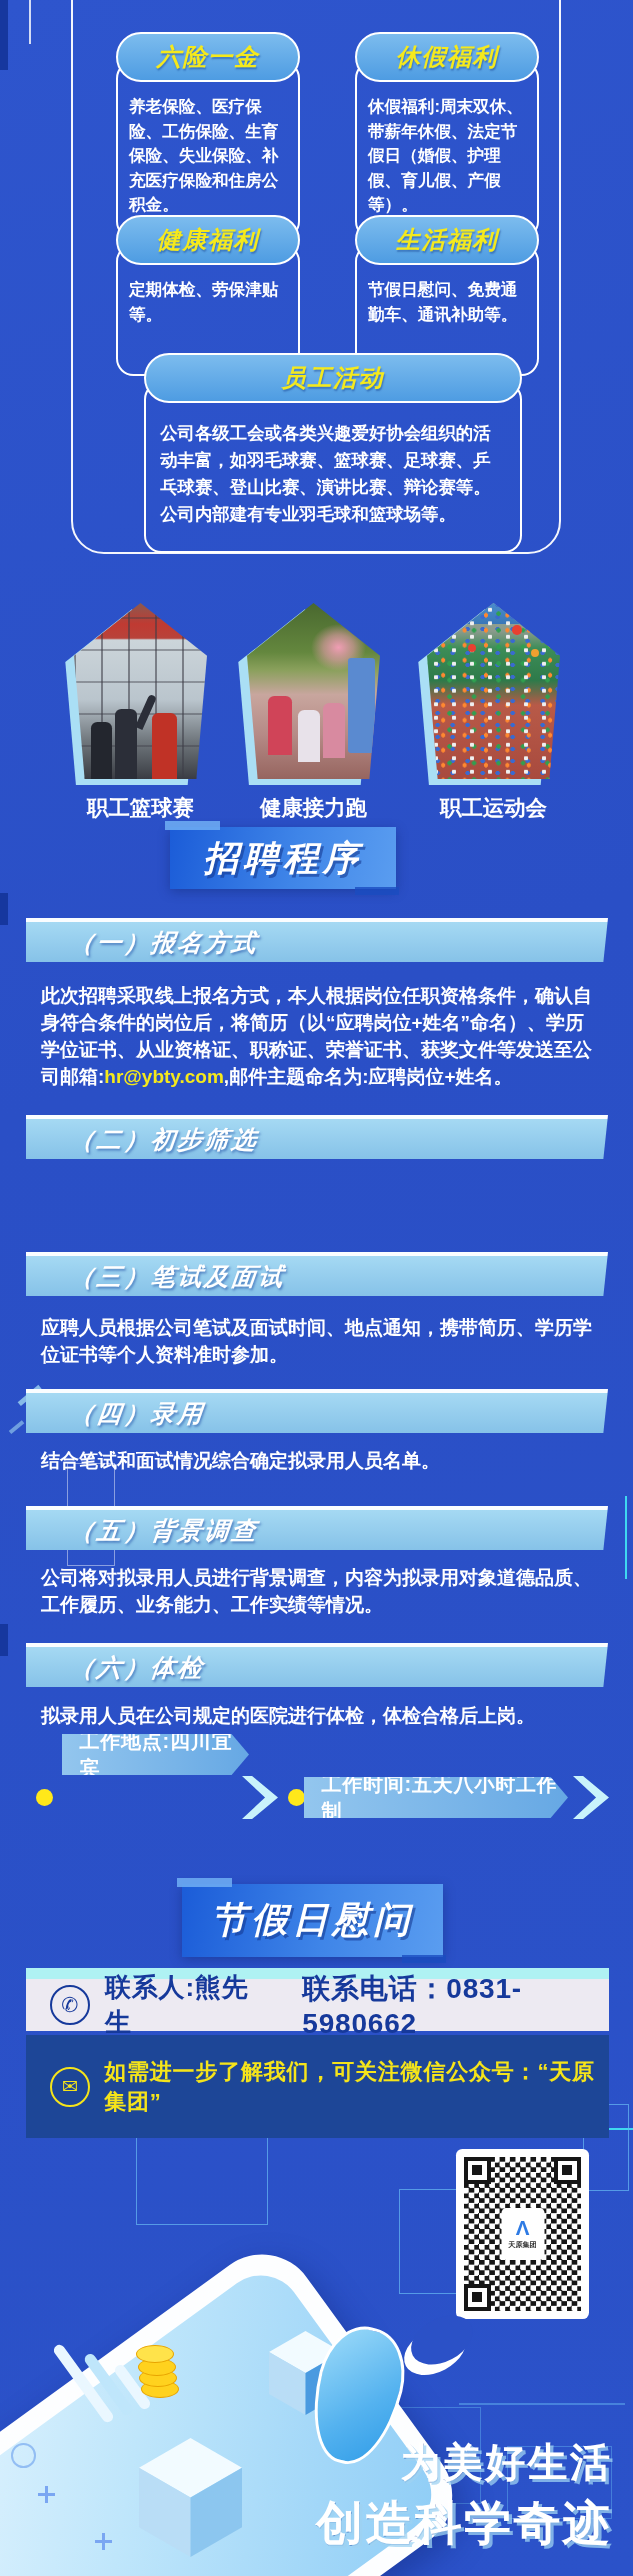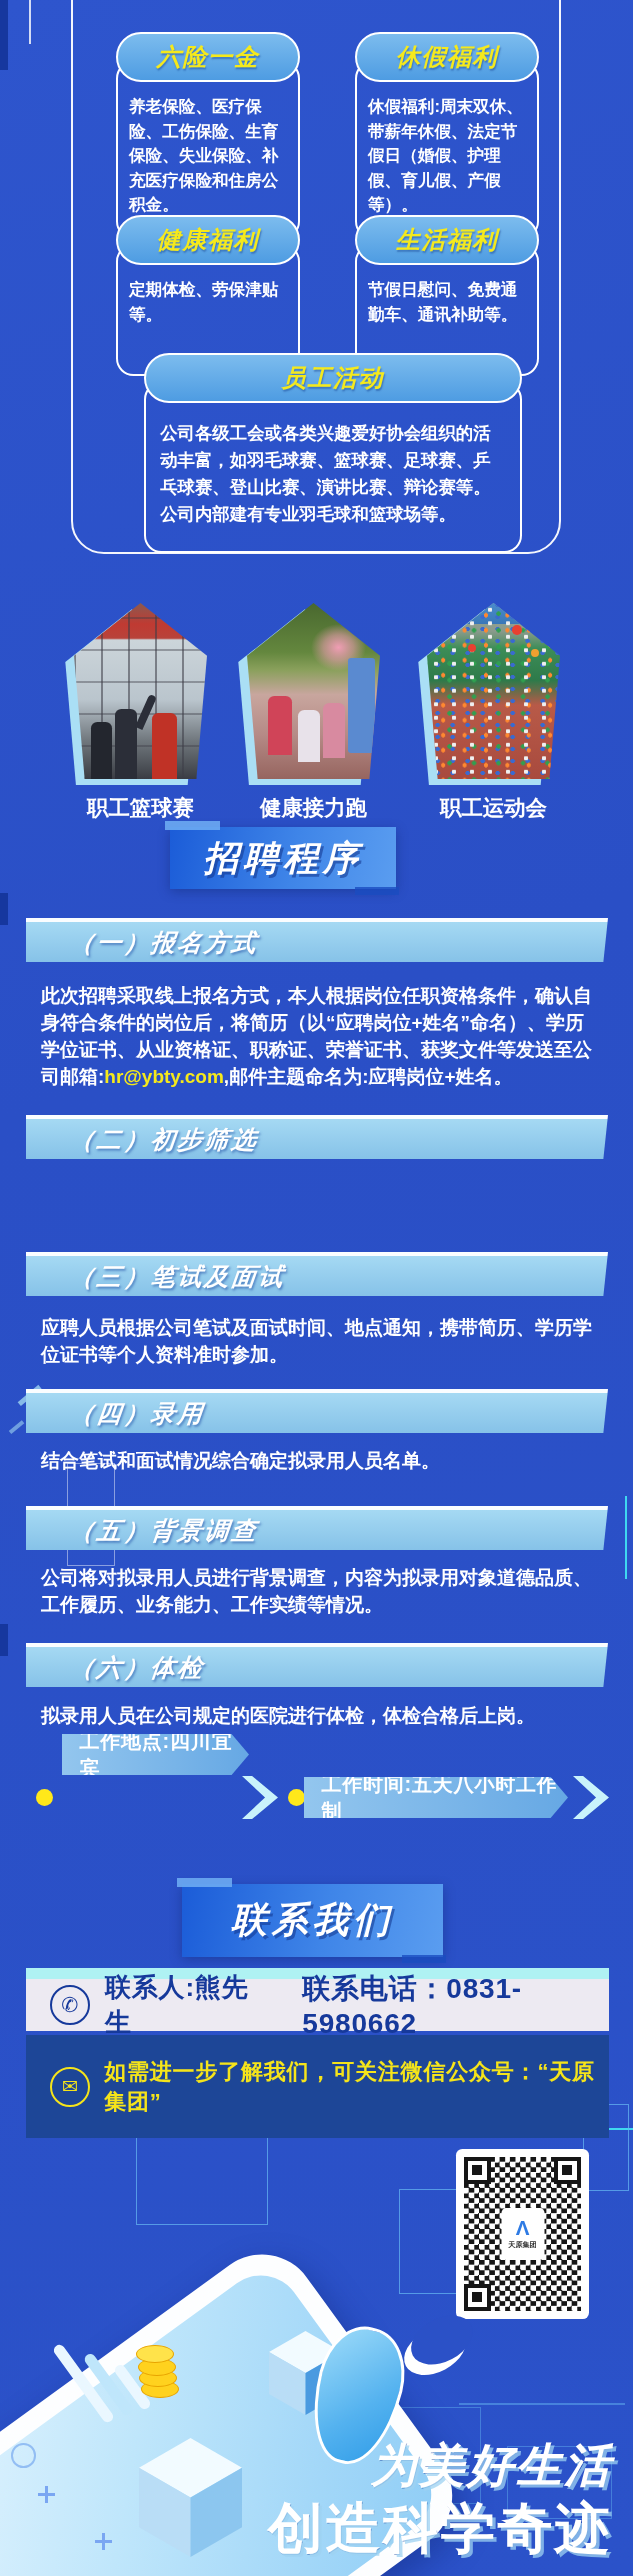--- a/index.html
+++ b/index.html
@@ -114,21 +114,21 @@
   .cube .flft{clip-path:polygon(0 25%,50% 50%,50% 100%,0 75%);background:#b9ddf6;}
   .cube .frgt{clip-path:polygon(100% 25%,50% 50%,50% 100%,100% 75%);background:#8cc6ef;}
   .shield{position:absolute;left:315px;top:2326px;width:79px;height:133px;transform:rotate(14deg);
         background:linear-gradient(135deg,#9fdcf9 0%,#54b2ef 60%,#2f9ce8 100%);
         border:3.2px solid #fff;border-radius:50% 50% 50% 50% / 42% 42% 64% 64%;}
   .crescent{position:absolute;left:402px;top:2329px;width:66px;height:43px;border-radius:50%;background:#fff;transform:rotate(-28deg);}
   .crescent::after{content:"";position:absolute;left:11px;top:-6.3px;width:66px;height:43px;border-radius:50%;background:#2b51c7;}
   
   .slogan{position:absolute;right:20.6px;text-align:right;color:#fff;font-weight:bold;letter-spacing:2.4px;
         text-shadow:3.2px 3.2px 0 rgba(158,210,242,.75),0.8px 0.8px 0 rgba(20,60,150,.4);}
-  .sl1{top:2435px;font-size:46px;font-style:italic;} .sl2{top:2492px;font-size:55px;}
+  .sl1{top:2435px;font-size:40px;} .sl2{top:2492px;font-size:47px;}
   
   .deco{position:absolute;}
   .navy{background:#16379e;}
   .outline1{border:1.6px solid rgba(100,180,240,.75);}
   .outline2{border:0.8px solid rgba(100,180,240,.45);}
   .plus::before,.plus::after{content:"";position:absolute;background:#7aa6f2;}
   .plus::before{left:0;top:7.1px;width:17.4px;height:3.2px;}
   .plus::after{left:7.1px;top:0;width:3.2px;height:17.4px;}
 </style>
 </head>
@@ -248,21 +248,21 @@
   <div class="secbody" style="top:1702px;">拟录用人员在公司规定的医院进行体检，体检合格后上岗。</div>
 
   <div class="dot" style="left:36px;top:1789px;"></div>
   <div class="tag" style="left:62px;top:1734px;width:187px;">工作地点:四川宜宾</div>
   <div class="chev" style="left:242px;top:1776px;"></div>
   <div class="dot" style="left:288px;top:1789px;"></div>
   <div class="tag" style="left:304px;top:1777px;width:264px;">工作时间:五天八小时工作制</div>
   <div class="chev" style="left:573px;top:1776px;"></div>
 
   <div class="banner bn2">
-    <span>联系我们</span>
+    <span>节假日慰问</span>
   </div>
 
   <div class="cyan-strip"></div>
   <div class="contact-bar">
     <div class="icon-circ">
         <span>✆</span>
       </div>
     <div class="person">联系人:熊先生</div>
     <div class="phone">联系电话：0831-5980662</div>
   </div>

